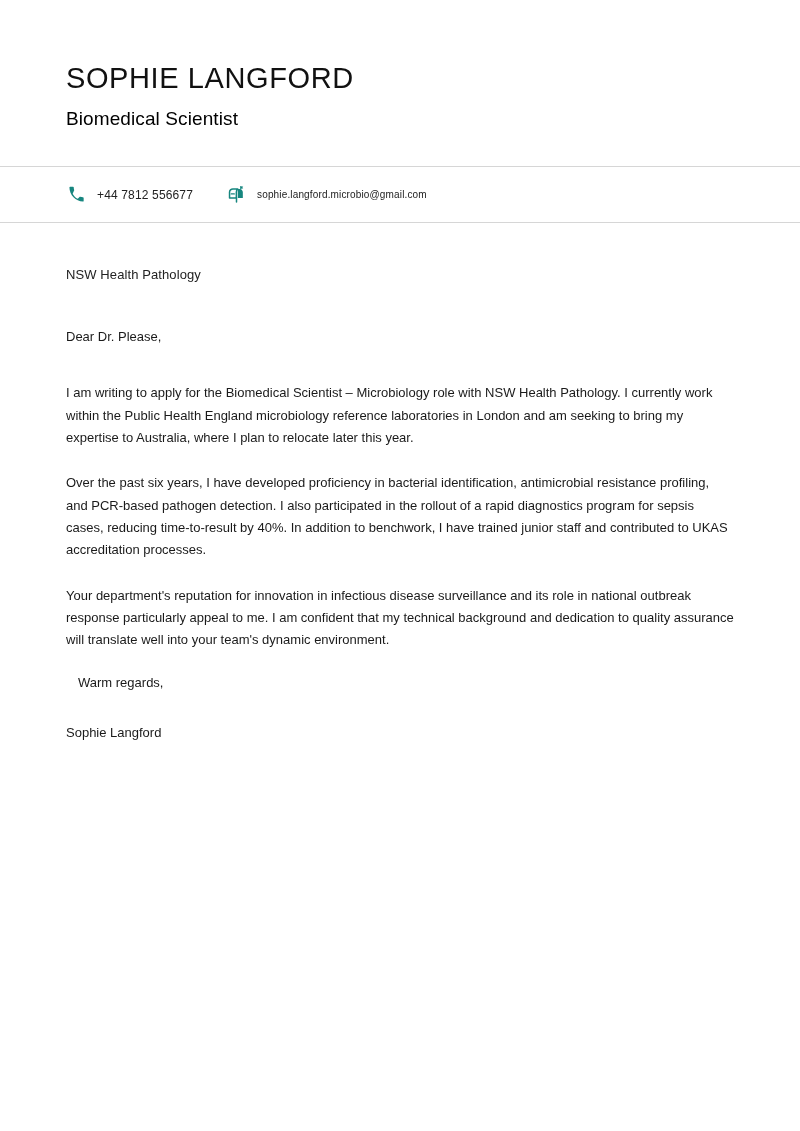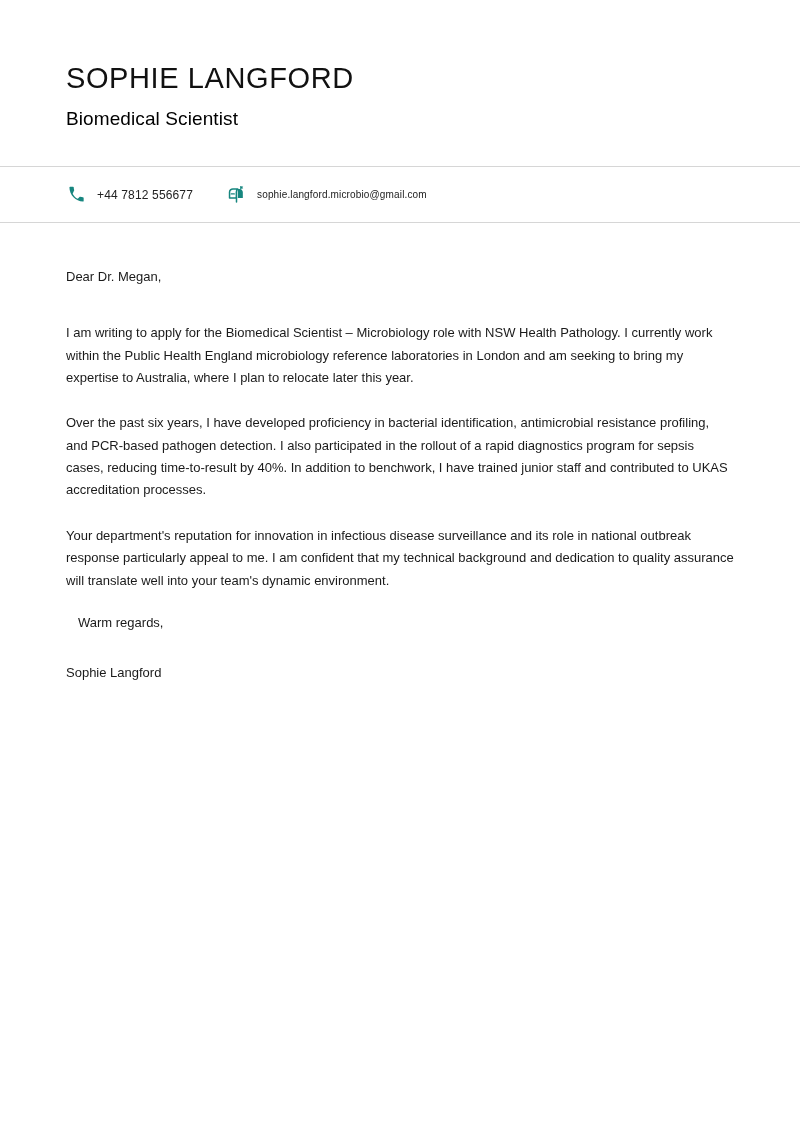--- a/index.html
+++ b/index.html
@@ -201,22 +201,23 @@
       <span class="contact-text">sophie.langford.microbio@gmail.com</span>
     </div>
 
   </div>
 
   <hr class="rule">
 
   <div class="letter">
 
 
-
-    <div class="salutation">Dear Dr. Megan,</div>
+    <div class="recipient-org">NSW Health Pathology</div>
+
+    <div class="salutation">Dear Dr. Please,</div>
 
     <div class="body-block">
       <p class="body-para">I am writing to apply for the Biomedical Scientist – Microbiology role with NSW Health Pathology. I currently work within the Public Health England microbiology reference laboratories in London and am seeking to bring my expertise to Australia, where I plan to relocate later this year.</p>
       <p class="body-para">Over the past six years, I have developed proficiency in bacterial identification, antimicrobial resistance profiling, and PCR-based pathogen detection. I also participated in the rollout of a rapid diagnostics program for sepsis cases, reducing time-to-result by 40%. In addition to benchwork, I have trained junior staff and contributed to UKAS accreditation processes.</p>
       <p class="body-para">Your department's reputation for innovation in infectious disease surveillance and its role in national outbreak response particularly appeal to me. I am confident that my technical background and dedication to quality assurance will translate well into your team's dynamic environment.</p>
     </div>
 
     <div class="closing">Warm regards,</div>
 
     <div class="signature">Sophie Langford</div>

